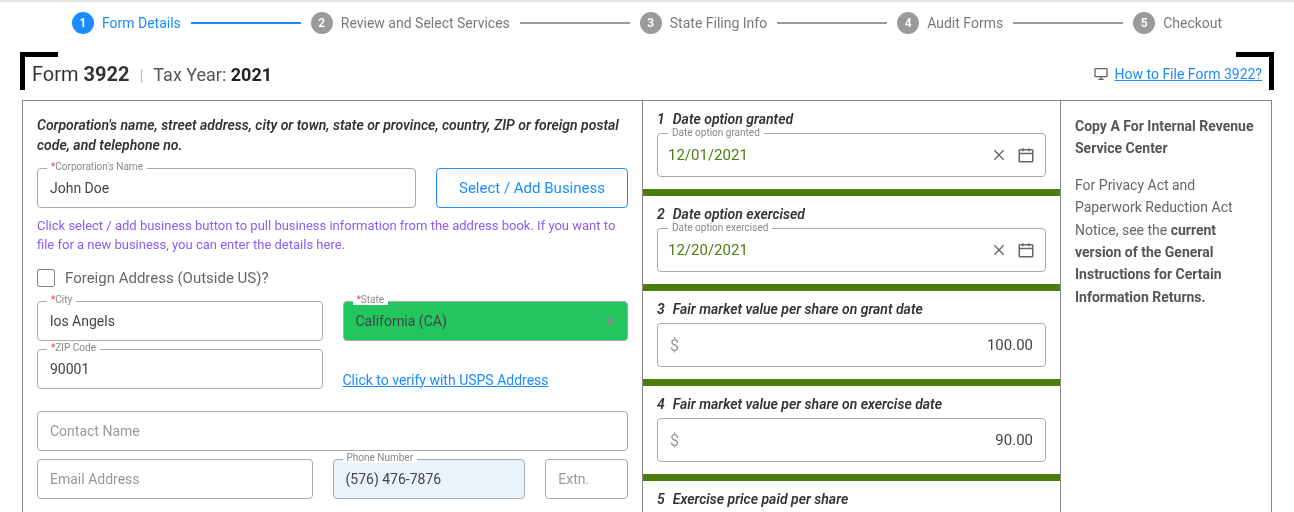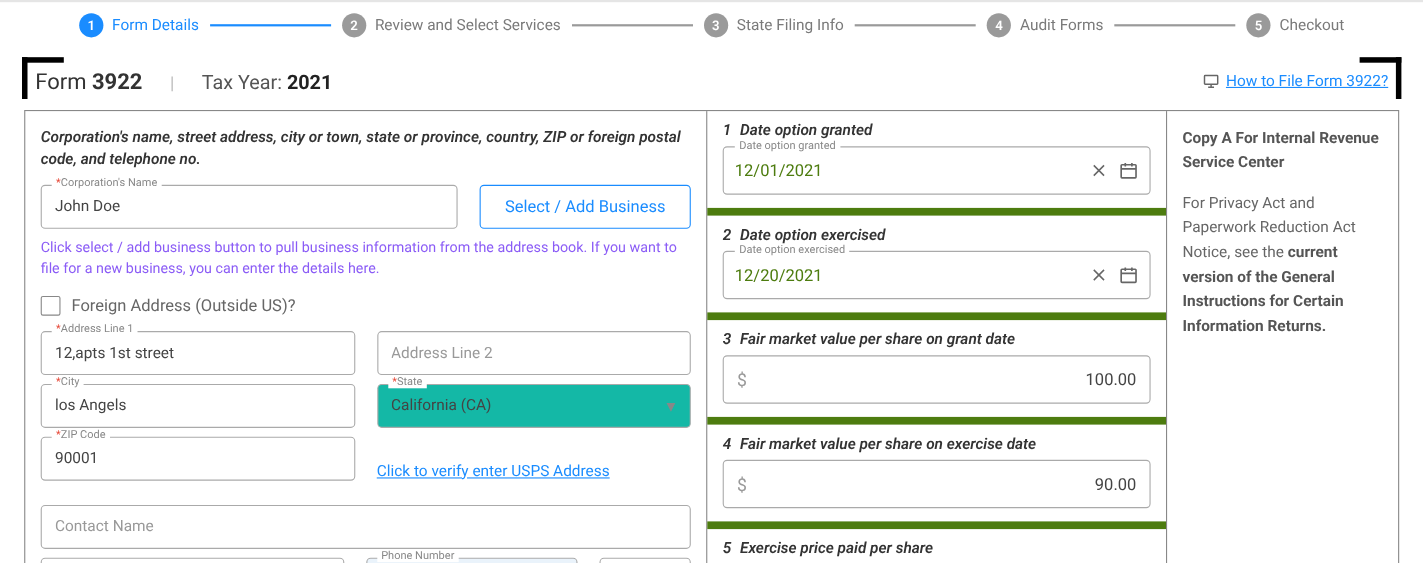--- a/index.html
+++ b/index.html
@@ -15,21 +15,21 @@
     .step-label.active { color: #1a8cff; }
     .step-line { height: 2px; width: 110px; margin: 0 10px; }
     .step-line.active { background: #1a8cff; }
     .step-line.inactive { background: #9a9a9a; }
     
     .container { padding: 10px 22px 0 22px; }
     .form-header { display: flex; align-items: center; justify-content: space-between; padding: 8px 10px 14px 10px; position: relative; }
     .corner-tl, .corner-tr { position: absolute; width: 38px; height: 38px; }
     .corner-tl { top: -2px; left: -2px; border-top: 5px solid #000; border-left: 5px solid #000; }
     .corner-tr { top: -2px; right: -2px; border-top: 5px solid #000; border-right: 5px solid #000; }
-    .header-left { display: flex; align-items: baseline; gap: 25px; }
+    .header-left { display: flex; align-items: baseline; gap: 10px; }
     .form-code { font-size: 20px; }
     .form-code strong { font-weight: 700; }
     .pipe { color: #bbb; font-size: 16px; }
     .tax-year { font-size: 18px; color: #555; }
     .tax-year strong { color: #222; font-weight: 700; }
     .help-link { display: flex; align-items: center; gap: 6px; color: #1a8cff; font-size: 14px; text-decoration: underline; cursor: pointer; }
     
     .form-grid { display: grid; grid-template-columns: 620px 1fr 210px; border: 1px solid #888; }
     
     .left-col { padding: 14px 14px; border-right: 1px solid #888; }
@@ -39,21 +39,21 @@
     .float-label { position: absolute; top: -7px; left: 10px; background: #fff; padding: 0 4px; font-size: 10px; color: #888; }
     .float-label .req { color: #e74c3c; }
     .tf { width: 100%; height: 40px; border: 1px solid #aaa; border-radius: 4px; padding: 0 12px; font-size: 14px; color: #444; }
     .tf::placeholder { color: #999; }
     .btn-outline { height: 40px; padding: 0 22px; border: 1px solid #1a8cff; color: #1a8cff; background: #fff; border-radius: 4px; font-size: 15px; cursor: pointer; }
     .help-text { font-size: 13px; color: #8b5cf6; line-height: 1.5; margin: 8px 0 14px 0; }
     .checkbox-row { display: flex; align-items: center; gap: 10px; margin-bottom: 14px; }
     .checkbox { width: 18px; height: 18px; border: 1.5px solid #888; border-radius: 2px; }
     .checkbox-label { font-size: 15px; color: #666; }
     .half { flex: 1; }
-    .select { appearance: none; background: #14b8a6; }
+    .select { appearance: none; background: #22c55e; }
     .select-wrap { position: relative; }
     .select-arrow { position: absolute; right: 14px; top: 50%; transform: translateY(-50%); pointer-events: none; color: #888; }
     .link-text { font-size: 14px; color: #1a8cff; text-decoration: underline; cursor: pointer; padding-top: 10px; display: inline-block; }
     
     .mid-col { border-right: 1px solid #888; }
     .box-row { border-bottom: 7px solid #4d7c0f; padding: 10px 14px 12px 14px; }
     .box-title { font-size: 14px; font-weight: 600; font-style: italic; color: #333; margin-bottom: 6px; }
     .box-title .num { font-style: italic; margin-right: 8px; }
     .date-field { display: flex; align-items: center; border: 1px solid #aaa; border-radius: 4px; height: 44px; padding: 0 10px; gap: 8px; position: relative; }
     .date-field input { border: none; outline: none; flex: 1; font-size: 15px; color: #4d7c0f; }
@@ -133,45 +133,36 @@
         </div>
         <button class="btn-outline">Select / Add Business</button>
       </div>
       <div class="help-text">Click select / add business button to pull business information from the address book. If you want to file for a new business, you can enter the details here.</div>
       <div class="checkbox-row">
         <div class="checkbox"></div>
         <div class="checkbox-label">Foreign Address (Outside US)?</div>
       </div>
       <div class="row">
         <div class="input-wrap half">
-          <div class="float-label"><span class="req">*</span><span>Address Line 1</span></div>
-          <input class="tf" value="12,apts 1st street" style="">
-        </div>
-        <div class="input-wrap half">
-          <input class="tf" placeholder="Address Line 2" style="">
-        </div>
-      </div>
-      <div class="row">
-        <div class="input-wrap half">
           <div class="float-label"><span class="req">*</span><span>City</span></div>
           <input class="tf" value="los Angels" style="">
         </div>
         <div class="input-wrap half select-wrap">
           <div class="float-label"><span class="req">*</span><span>State</span></div>
           <input class="tf select" readonly="" value="California (CA)" style="">
           <span class="select-arrow">▾</span>
         </div>
       </div>
       <div class="row">
         <div class="input-wrap half">
           <div class="float-label"><span class="req">*</span><span>ZIP Code</span></div>
           <input class="tf" value="90001" style="">
         </div>
         <div class="half">
-          <a class="link-text">Click to verify enter USPS Address</a>
+          <a class="link-text">Click to verify with USPS Address</a>
         </div>
       </div>
       <div class="row" style="margin-top:22px">
         <div class="input-wrap">
           <input class="tf" placeholder="Contact Name" style="">
         </div>
       </div>
       <div class="row">
         <div class="input-wrap half">
           <input class="tf" placeholder="Email Address" style="">

